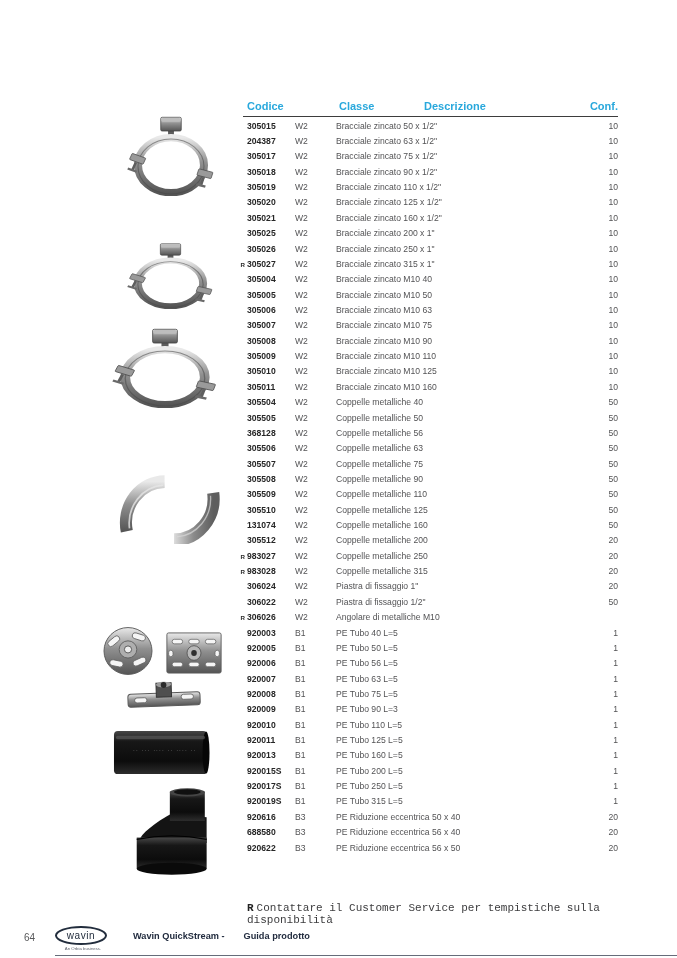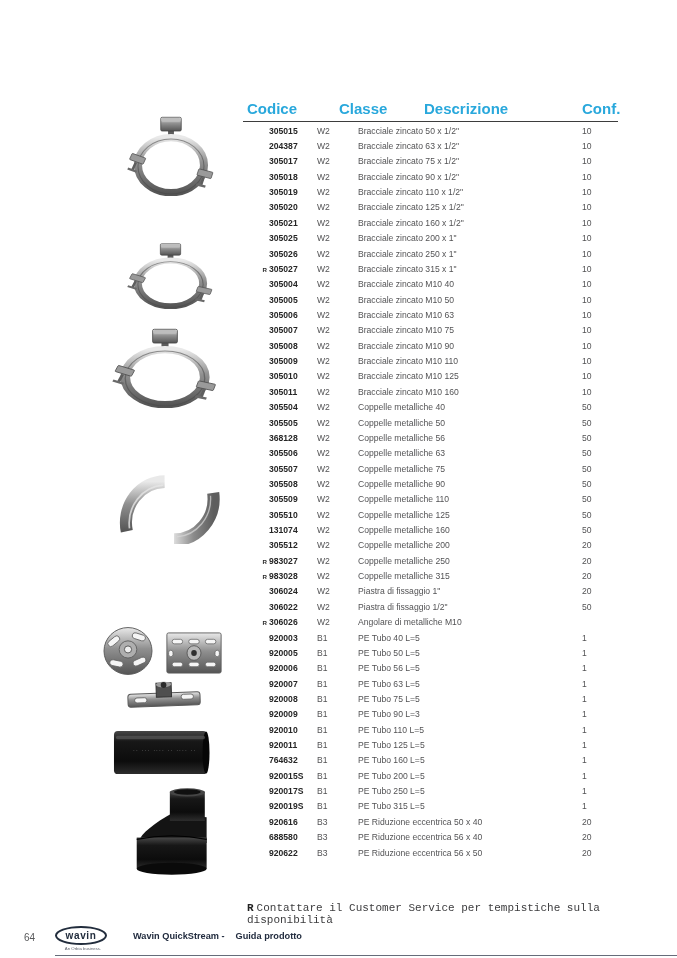--- a/index.html
+++ b/index.html
@@ -2,41 +2,41 @@
 <html style="--accent: #29A8DC;"><head>
 <meta charset="utf-8">
 <style>
   html,body{margin:0;padding:0;background:#ffffff;}
   .page{position:relative;width:677px;height:958px;background:#fff;overflow:hidden;
         font-family:"Liberation Sans",sans-serif;-webkit-font-smoothing:antialiased;}
 
   
   .table{position:absolute;left:243px;top:100px;width:375px;}
   .thead{display:flex;align-items:flex-end;padding-bottom:4px;border-bottom:1.4px solid #3d3d3d;
-         color:var(--accent,#29A8DC);font-weight:700;font-size:15px;gap:44px;}
+         color:var(--accent,#29A8DC);font-weight:700;font-size:11px;gap:44px;}
   .tbody{padding-top:1px;}
-  .trow{display:flex;align-items:center;height:15.37px;font-size:8.6px;margin-left:22px;}
+  .trow{display:flex;align-items:center;height:15.37px;font-size:8.6px;}
   .cell{white-space:nowrap;overflow:visible;}
   .cell.codice{width:49px;padding-left:4px;box-sizing:border-box;font-weight:700;color:#262626;position:relative;}
   .cell.classe{width:41px;padding-left:3px;box-sizing:border-box;color:#535355;}
   .cell.desc{flex:1;padding-left:3px;box-sizing:border-box;color:#535355;}
-  .cell.conf{width:36px;text-align:left;color:#535355;}
+  .cell.conf{width:36px;text-align:right;color:#535355;}
   .thead .cell.codice,.thead .cell.classe,.thead .cell.desc,.thead .cell.conf{color:var(--accent,#29A8DC);font-weight:700;}
   .rmark{position:absolute;left:-2.5px;top:2px;font-size:6.2px;font-weight:700;color:#2c2c2c;}
 
   
   .note{position:absolute;left:247px;top:902px;font-size:11px;color:#3c3c3e;font-family:Liberation Mono, monospace;}
   .note .note-r{font-weight:700;margin-right:3px;color:#222;}
   .pagenum{position:absolute;left:24px;top:932px;font-size:10px;color:#58595b;}
   .logo{position:absolute;left:55px;top:926px;width:52px;height:19px;border:2px solid #222d3d;
         border-radius:50%;box-sizing:border-box;display:flex;align-items:center;justify-content:center;}
-  .logo-text{font-weight:700;font-size:10px;color:#222d3d;letter-spacing:.6px;line-height:1;}
+  .logo-text{font-weight:400;font-size:10px;color:#222d3d;letter-spacing:.6px;line-height:1;}
   .logo-tagline{position:absolute;left:57px;top:946px;width:52px;text-align:center;font-size:4.3px;color:#5a5f6b;}
   .doctitle{position:absolute;left:133px;top:931px;font-size:9.2px;font-weight:700;color:#222c3f;}
-  .doctitle .sub{margin-left:11px;}
+  .doctitle .sub{margin-left:19px;}
   .bottom-rule{position:absolute;left:55px;top:954.5px;width:622px;height:1.6px;background:#666c7a;}
 
   
   .fig{position:absolute;}
   .pipe-print{position:absolute;left:124px;top:748px;width:82px;font-size:4px;color:#c3c3c3;
               letter-spacing:1.6px;text-align:center;}
 </style>
 </head>
 <body>
 
@@ -420,21 +420,21 @@
           <div class="cell desc">PE Tubo 110 L=5</div>
           <div class="cell conf">1</div>
         </div>
         <div class="trow">
           <div class="cell codice"><span>920011</span></div>
           <div class="cell classe">B1</div>
           <div class="cell desc">PE Tubo 125 L=5</div>
           <div class="cell conf">1</div>
         </div>
         <div class="trow">
-          <div class="cell codice"><span>764632</span></div>
+          <div class="cell codice"><span>920013</span></div>
           <div class="cell classe">B1</div>
           <div class="cell desc">PE Tubo 160 L=5</div>
           <div class="cell conf">1</div>
         </div>
         <div class="trow">
           <div class="cell codice"><span>920015S</span></div>
           <div class="cell classe">B1</div>
           <div class="cell desc">PE Tubo 200 L=5</div>
           <div class="cell conf">1</div>
         </div>

